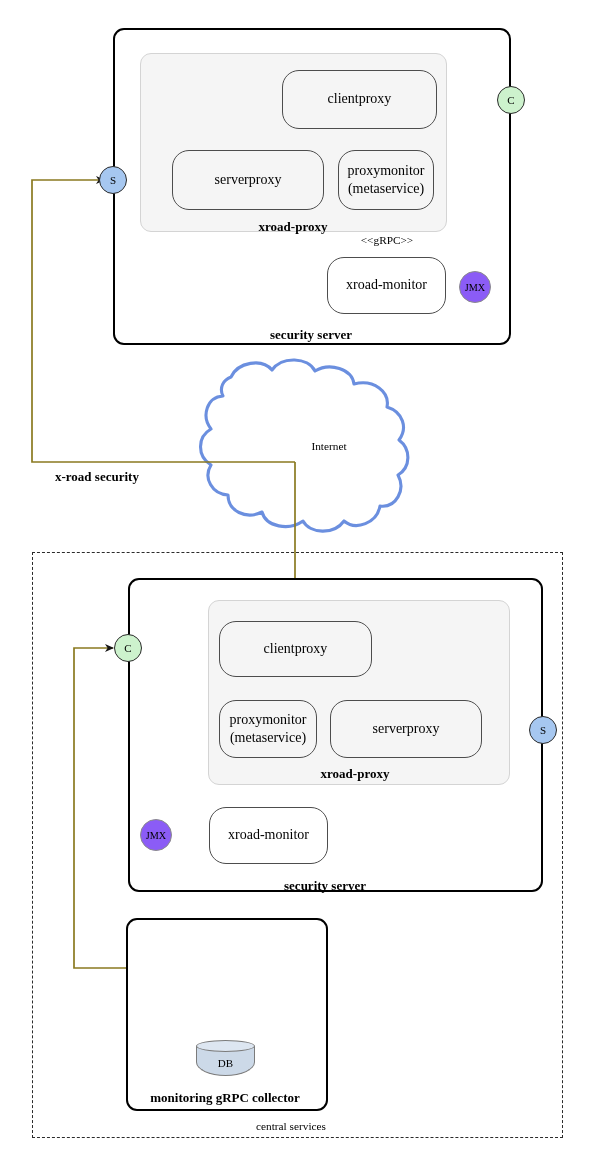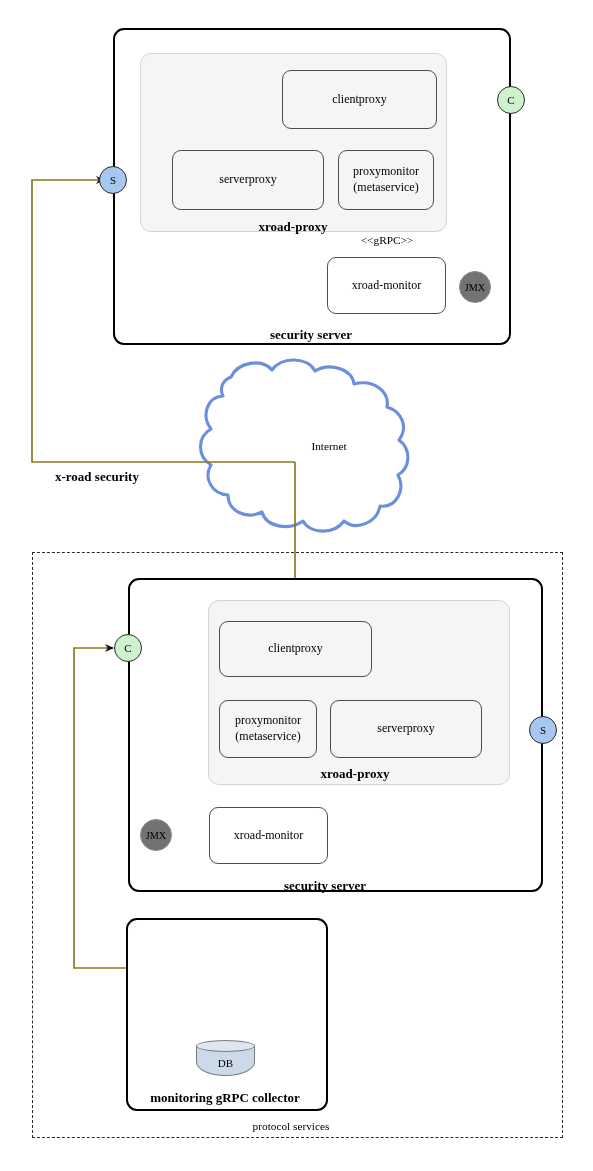--- a/index.html
+++ b/index.html
@@ -12,34 +12,34 @@
   
   .node{position:absolute;box-sizing:border-box;display:flex;align-items:center;justify-content:center;text-align:center;}
 
   
   .device{border:2.5px solid #000;border-radius:11px;background:transparent;}
 
   
   .panel{border:1px solid #d4d4d4;border-radius:11px;background:#f5f5f5;}
 
   
-  .component{border:1.15px solid #4d4d4d;border-radius:9px;background:transparent;
-             font-size:12px;color:#000;line-height:1.32;padding:0 11px;}
+  .component{border:1.15px solid #4d4d4d;border-radius:17px;background:transparent;
+             font-size:14px;color:#000;line-height:1.32;padding:0 11px;}
 
   
   .label{position:absolute;font-size:11.3px;color:#000;white-space:nowrap;}
   .label.bold{font-weight:bold;font-size:13px;}
   .label.center{transform:translateX(-50%);}
 
   
   .port{position:absolute;border-radius:50%;display:flex;align-items:center;
         justify-content:center;font-size:11px;box-sizing:border-box;}
   .port.srv{background:#a6c7f0;border:1.1px solid #2b2b2b;}
   .port.cli{background:#cdf2cd;border:1.1px solid #2b2b2b;}
-  .port.jmx{background:#737373;border:1.1px solid #8b8b8b;font-size:10.2px;}
+  .port.jmx{background:#8b5cf6;border:1.1px solid #8b8b8b;font-size:10.2px;}
 
   
   .db{position:absolute;}
   .db .body{position:absolute;left:0;top:6px;width:100%;height:100%;
             box-sizing:border-box;background:#ccd9e8;border:1px solid #7b7b7b;
             border-top:none;border-radius:0 0 50% 50%/0 0 14px 14px;}
   .db .top{position:absolute;left:0;top:0;width:100%;height:12px;box-sizing:border-box;
            background:#dde6f1;border:1px solid #7b7b7b;border-radius:50%/50%;}
   .db .txt{position:absolute;left:0;top:0;width:100%;height:100%;display:flex;
            align-items:center;justify-content:center;font-size:11px;color:#000;}
@@ -127,21 +127,21 @@
   <div class="port jmx" style="left:459px;top:271px;width:32px;height:32px;">
     <span>JMX</span>
   </div>
 
   <div class="label center" style="left:305px;top:440px;margin-left:24px;">Internet</div>
 
   <div class="label bold" style="left:55px;top:469px;">x-road security</div>
 
   <div class="dashed" style="left:32px;top:552px;width:531px;height:586px;"></div>
 
-  <div class="label center" style="left:291px;top:1120px;">protocol services</div>
+  <div class="label center" style="left:291px;top:1120px;">central services</div>
 
   <div class="node device" style="left:128px;top:578px;width:415px;height:314px;"></div>
 
   <div class="node panel" style="left:208px;top:600px;width:302px;height:185px;"></div>
 
   <div class="node component" style="left:219px;top:621px;width:153px;height:56px;">
     <span>clientproxy</span>
   </div>
 
   <div class="node component" style="left:219px;top:700px;width:98px;height:58px;flex-direction:column;">

